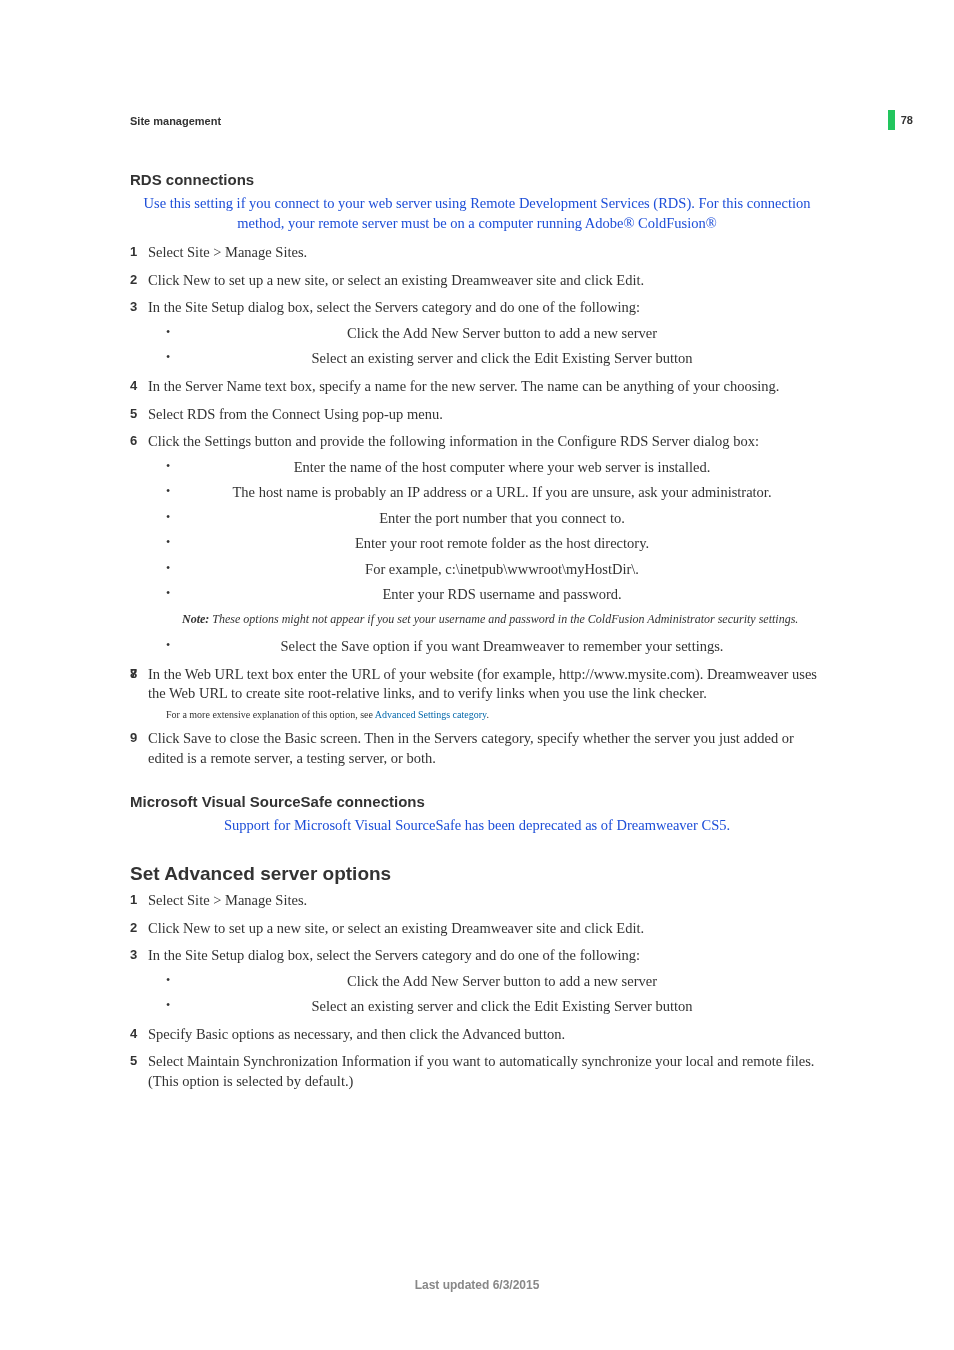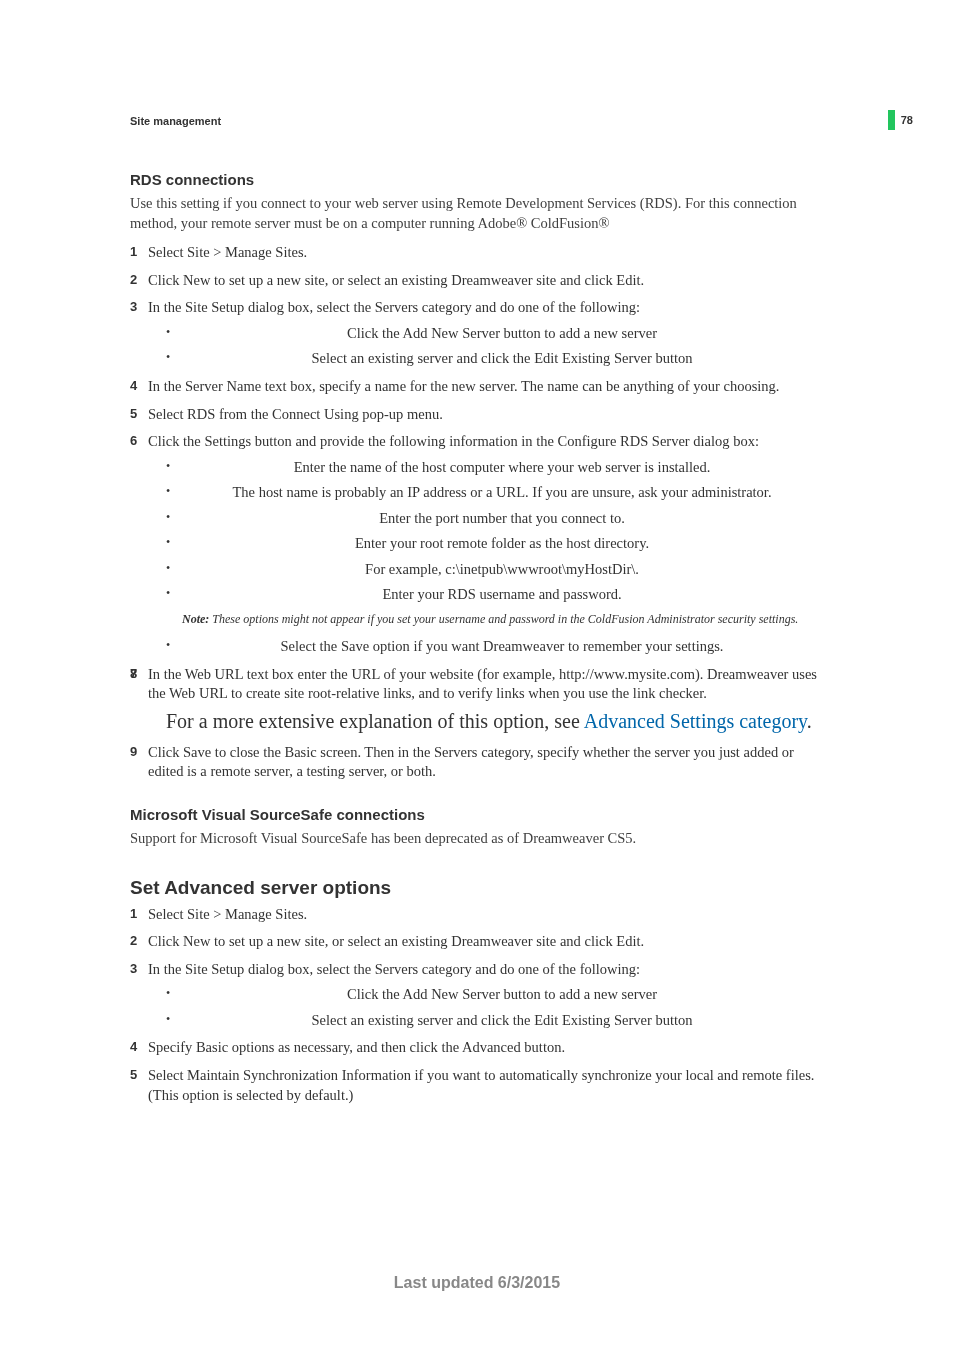--- a/index.html
+++ b/index.html
@@ -39,21 +39,22 @@
     font-family: "Myriad Pro", "Helvetica Neue", Arial, sans-serif;
     font-weight: bold;
     font-size: 15px;
     color: #333;
     margin: 0 0 6px 0;
   }
   .body-text {
     font-size: 14.5px;
     line-height: 1.35;
     margin: 0 0 10px 0;
-    color: #404040;
+    color: #1d4ed8;
+    text-align: center;
   }
   ol.numbered {
     list-style: none;
     padding: 0;
     margin: 0 0 10px 0;
   }
   ol.numbered > li {
     position: relative;
     padding-left: 18px;
     margin-bottom: 8px;
@@ -96,42 +97,42 @@
     font-family: Liberation Serif, serif;
   }
   .note-label {
     font-weight: bold;
     font-style: italic;
   }
   .note-body {
     font-style: italic;
   }
   .indent-text {
-    font-size: 20px;
+    font-size: 10px;
     line-height: 1.35;
     margin: 4px 0 0 18px;
   }
   .link {
     color: #0066aa;
   }
   .h2 {
     font-family: "Myriad Pro", "Helvetica Neue", Arial, sans-serif;
     font-weight: bold;
     font-size: 19px;
     color: #333;
     margin: 28px 0 6px 0;
   }
   .footer {
     position: absolute;
     bottom: 58px;
     left: 0;
     right: 0;
     text-align: center;
     font-family: "Myriad Pro", "Helvetica Neue", Arial, sans-serif;
-    font-size: 16px;
+    font-size: 12px;
     font-weight: bold;
     color: #888;
   }
   .spacer { height: 14px; }
 </style>
 </head>
 <body>
 
 <div class="page">
 

